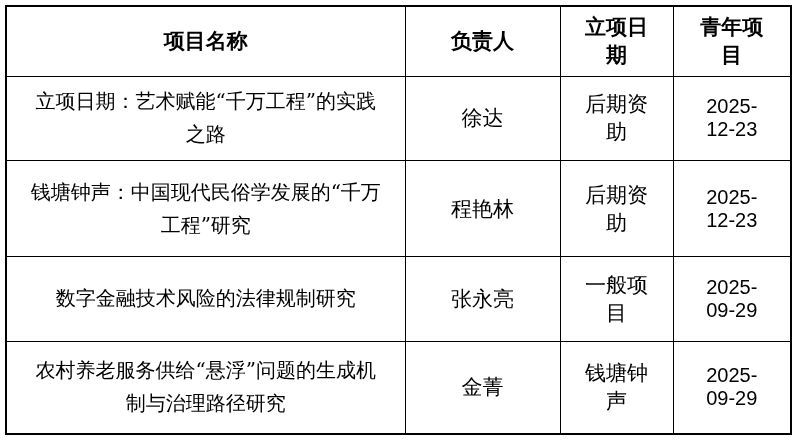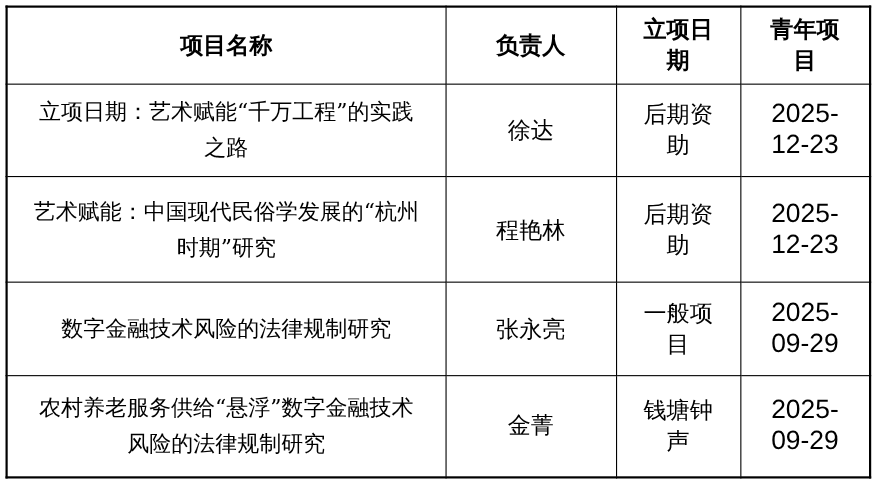--- a/index.html
+++ b/index.html
@@ -53,21 +53,21 @@
     font-size: 20px;
     line-height: 1.65;
     padding: 0 6px;
   }
   td.cell-leader,
   td.cell-category {
     font-size: 21px;
     font-family: Liberation Mono, monospace;
   }
   td.cell-date {
-    font-size: 24px;
+    font-size: 20px;
     font-family: "Liberation Sans", sans-serif;
     letter-spacing: 0px;
   }
 </style>
 </head>
 <body>
 
 <div class="page">
   <table class="projects">
     <colgroup>
@@ -86,35 +86,35 @@
     </thead>
     <tbody id="rows-body">
   <tr>
     <td class="cell-name">立项日期：艺术赋能“千万工程”的实践之路</td>
     <td class="cell-leader">徐达</td>
     <td class="cell-category">后期资助</td>
     <td class="cell-date">2025-12-23</td>
   </tr>
 
   <tr>
-    <td class="cell-name">艺术赋能：中国现代民俗学发展的“杭州时期”研究</td>
+    <td class="cell-name">钱塘钟声：中国现代民俗学发展的“千万工程”研究</td>
     <td class="cell-leader">程艳林</td>
     <td class="cell-category">后期资助</td>
     <td class="cell-date">2025-12-23</td>
   </tr>
 
   <tr>
     <td class="cell-name">数字金融技术风险的法律规制研究</td>
     <td class="cell-leader">张永亮</td>
     <td class="cell-category">一般项目</td>
     <td class="cell-date">2025-09-29</td>
   </tr>
 
 
   <tr>
-    <td class="cell-name">农村养老服务供给“悬浮”数字金融技术风险的法律规制研究</td>
+    <td class="cell-name">农村养老服务供给“悬浮”问题的生成机制与治理路径研究</td>
     <td class="cell-leader">金菁</td>
     <td class="cell-category">钱塘钟声</td>
     <td class="cell-date">2025-09-29</td>
   </tr>
 </tbody>
   </table>
 </div>
 
 </body></html>

